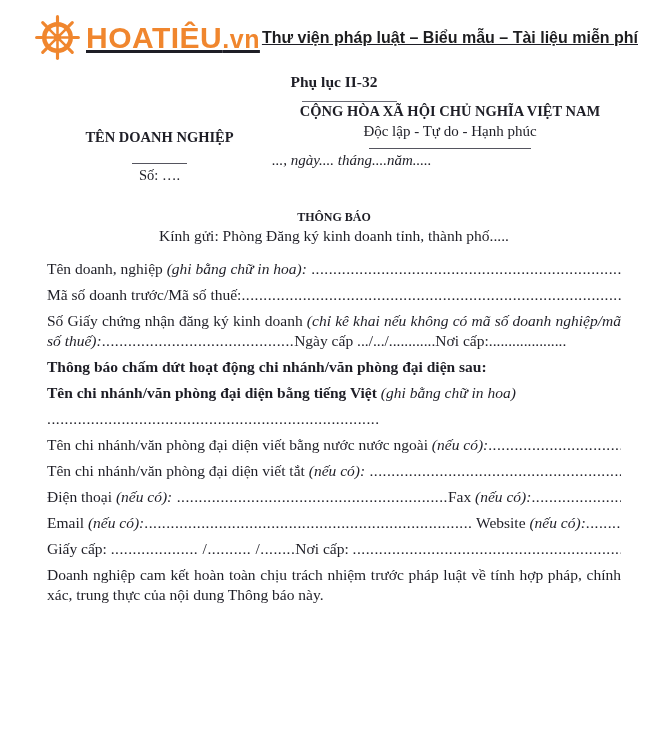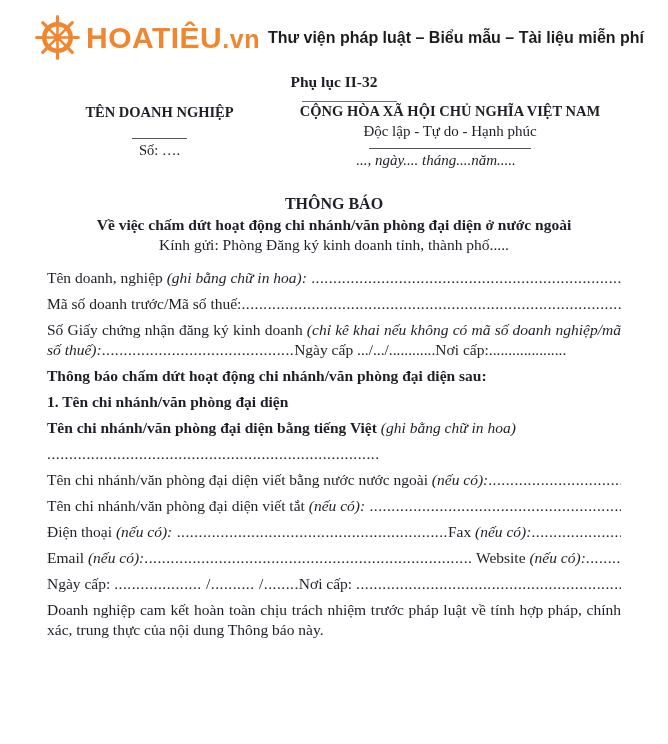--- a/index.html
+++ b/index.html
@@ -4,48 +4,48 @@
 <style>
   html,body { margin:0; padding:0; background:#ffffff; }
   .page {
     position:relative; width:668px; height:744px; overflow:hidden;
     background:#ffffff; color:#1e1e26;
     font-family:"Liberation Serif","DejaVu Serif",serif;
     font-size:15.5px;
   }
   
   .brand-row { display:flex; align-items:center; justify-content:space-between;
-               padding:14px 20px 0 34px; }
+               padding:14px 26px 0 34px;text-decoration:underline; }
   .logo { display:flex; align-items:center; gap:5px; }
   .logo svg { display:block; }
   .logo-text { font-family:"Liberation Sans","DejaVu Sans",sans-serif;
                font-weight:bold; font-size:30px; color:#F0862E; letter-spacing:0.5px; }
   .logo-suffix { font-size:25px; }
   .tagline { font-family:"Liberation Sans","DejaVu Sans",sans-serif;
              font-weight:bold; font-size:16px; color:#1d1d1f; padding-right:4px; }
   
   .appendix { text-align:center; margin-top:12px; }
   .appendix-title { font-weight:bold; font-size:15.5px; }
   .appendix-sub { font-style:italic; font-size:15.5px; max-width:545px;
                   margin:2px auto 0; line-height:20px; }
   
   .letterhead { display:flex; margin:10px 40px 0 47px; }
   .lh-left { width:225px; text-align:center; padding-top:3px; }
-  .lh-left .company { font-weight:bold; font-size:14.5px; }
+  .lh-left .company { font-weight:bold; font-size:14.5px;margin-top:25px; }
   .lh-left .rule { width:55px; border-top:1.3px solid #55555f; margin:17px auto 3px; }
   .lh-left .so { font-size:14.5px; }
   .lh-right { flex:1; text-align:center; }
   .rule-above { width:95px; border-top:1.3px solid #6a6a74; margin:0 auto 1px 30px; }
   .national { font-weight:bold; font-size:14.5px; }
   .motto { font-weight:normal; font-size:15px; margin-top:3px; }
   .rule-below { width:162px; border-top:1.5px solid #55555f; margin:8px auto 3px; }
-  .date-line { font-style:italic; font-size:15px; text-align:center; padding-right:28px; }
+  .date-line { font-style:italic; font-size:15px; text-align:left; padding-right:28px; }
   
   .notice { text-align:center; margin-top:26px; }
-  .notice-title { font-weight:bold; font-size:16px; }
+  .notice-title { font-weight:bold; font-size:12px; }
   .notice-subject { font-weight:bold; font-size:15.5px; margin-top:3px; }
   .notice-recipient { font-size:15.5px; margin-top:2px; }
   
   .doc-body { margin:11px 47px 0; }
   .doc-body p { margin:0; padding:3px 0; line-height:20px; }
   .field { white-space:nowrap; overflow:hidden; }
   .just { text-align:justify; }
   .b { font-weight:bold; }
   .i { font-style:italic; }
   .dots { letter-spacing:0.5px; }
@@ -102,48 +102,46 @@
       <div class="rule-above"></div>
       <div class="national">CỘNG HÒA XÃ HỘI CHỦ NGHĨA VIỆT NAM</div>
       <div class="motto">Độc lập - Tự do - Hạnh phúc</div>
       <div class="rule-below"></div>
       <div class="date-line">..., ngày.... tháng....năm.....</div>
     </div>
   </section>
 
   <section class="notice">
     <div class="notice-title">THÔNG BÁO</div>
-    <div class="notice-subject">Về việc chấm dứt hoạt động chi nhánh/văn phòng đại diện ở nước ngoài</div>
     <div class="notice-recipient">Kính gửi: Phòng Đăng ký kinh doanh tỉnh, thành phố.....</div>
   </section>
 
   <section class="doc-body">
 
     <p class="field"><span>Tên doanh, nghiệp </span><span class="i">(ghi bằng chữ in hoa):</span><span class="dots"> ..........................................................................................</span></p>
 
     <p class="field"><span>Mã số doanh trước/Mã số thuế:</span><span class="dots">...............................................................................................</span></p>
 
     <p class="just"><span>Số Giấy chứng nhận đăng ký kinh doanh </span><span class="i">(chỉ kê khai nếu không có mã số doanh nghiệp/mã số thuế):</span><span class="dots">............................................</span><span>Ngày cấp .../.../............Nơi cấp:....................</span></p>
 
     <p class="field b">Thông báo chấm dứt hoạt động chi nhánh/văn phòng đại diện sau:</p>
 
-    <p class="field b">1. Tên chi nhánh/văn phòng đại diện</p>
 
     <p class="field"><span class="b">Tên chi nhánh/văn phòng đại diện bằng tiếng Việt </span><span class="i">(ghi bằng chữ in hoa)</span></p>
 
     <p class="field"><span class="dots">............................................................................</span></p>
 
     <p class="field"><span>Tên chi nhánh/văn phòng đại diện viết bằng nước nước ngoài </span><span class="i">(nếu có):</span><span class="dots">..................................................</span></p>
 
     <p class="field"><span>Tên chi nhánh/văn phòng đại diện viết tắt </span><span class="i">(nếu có):</span><span class="dots"> .................................................................</span></p>
 
 
     <p class="field"><span>Điện thoại </span><span class="i">(nếu có):</span><span class="dots"> ..............................................................</span><span>Fax </span><span class="i">(nếu có):</span><span class="dots">........................................</span></p>
 
     <p class="field"><span>Email </span><span class="i">(nếu có):</span><span class="dots">...........................................................................</span><span> Website </span><span class="i">(nếu có):</span><span class="dots">..............................</span></p>
 
 
-    <p class="field"><span>Ngày cấp:  </span><span class="dots">.................... /.......... /........</span><span>Nơi cấp:  </span><span class="dots">................................................................................</span></p>
+    <p class="field"><span>Giấy cấp:  </span><span class="dots">.................... /.......... /........</span><span>Nơi cấp:  </span><span class="dots">................................................................................</span></p>
 
     <p class="just">Doanh nghiệp cam kết hoàn toàn chịu trách nhiệm trước pháp luật về tính hợp pháp, chính xác, trung thực của nội dung Thông báo này.</p>
 
   </section>
 </div>
 
 </body></html>

